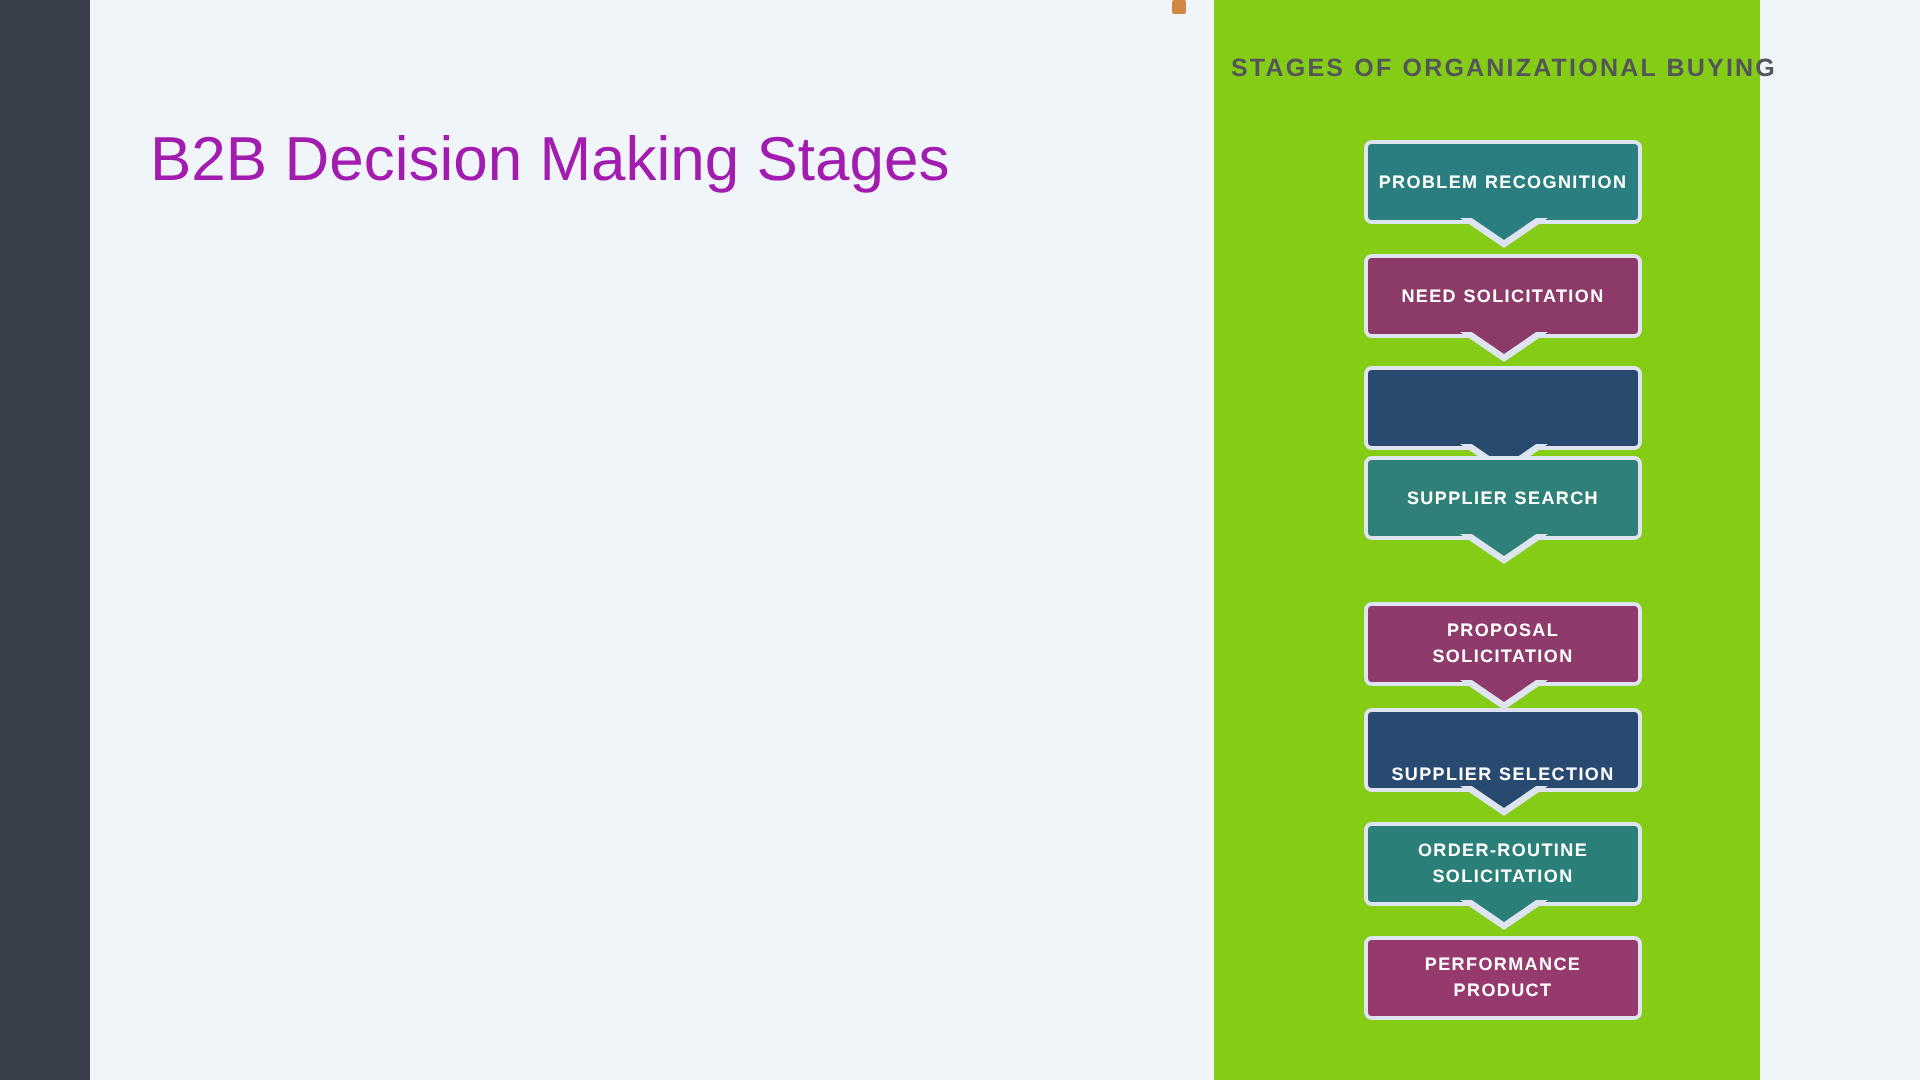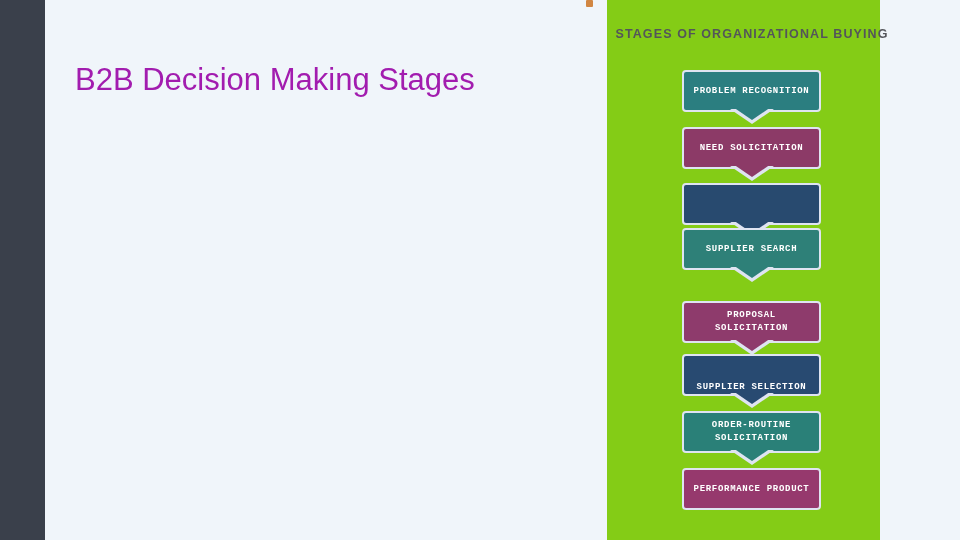--- a/index.html
+++ b/index.html
@@ -42,21 +42,20 @@
     position: absolute; left: 75px;
     width: 139px; height: 42px;
     box-sizing: border-box;
     border: 2px solid #f9a8d4;
     border-radius: 4px;
     display: flex; align-items: center; justify-content: center;
     text-align: center;
     color: #ffffff; font-weight: bold;
     font-size: 9px; letter-spacing: 0.7px; line-height: 1.4;
     padding: 0 5px;
-    font-family: Liberation Mono, monospace;
   }
   .tail-halo {
     position: absolute; top: 100%; left: 50%;
     margin-left: -22px; margin-top: -1px;
     width: 0; height: 0;
     border-left: 22px solid transparent;
     border-right: 22px solid transparent;
     border-top: 15px solid #dfe4f1;
   }
   .tail {

